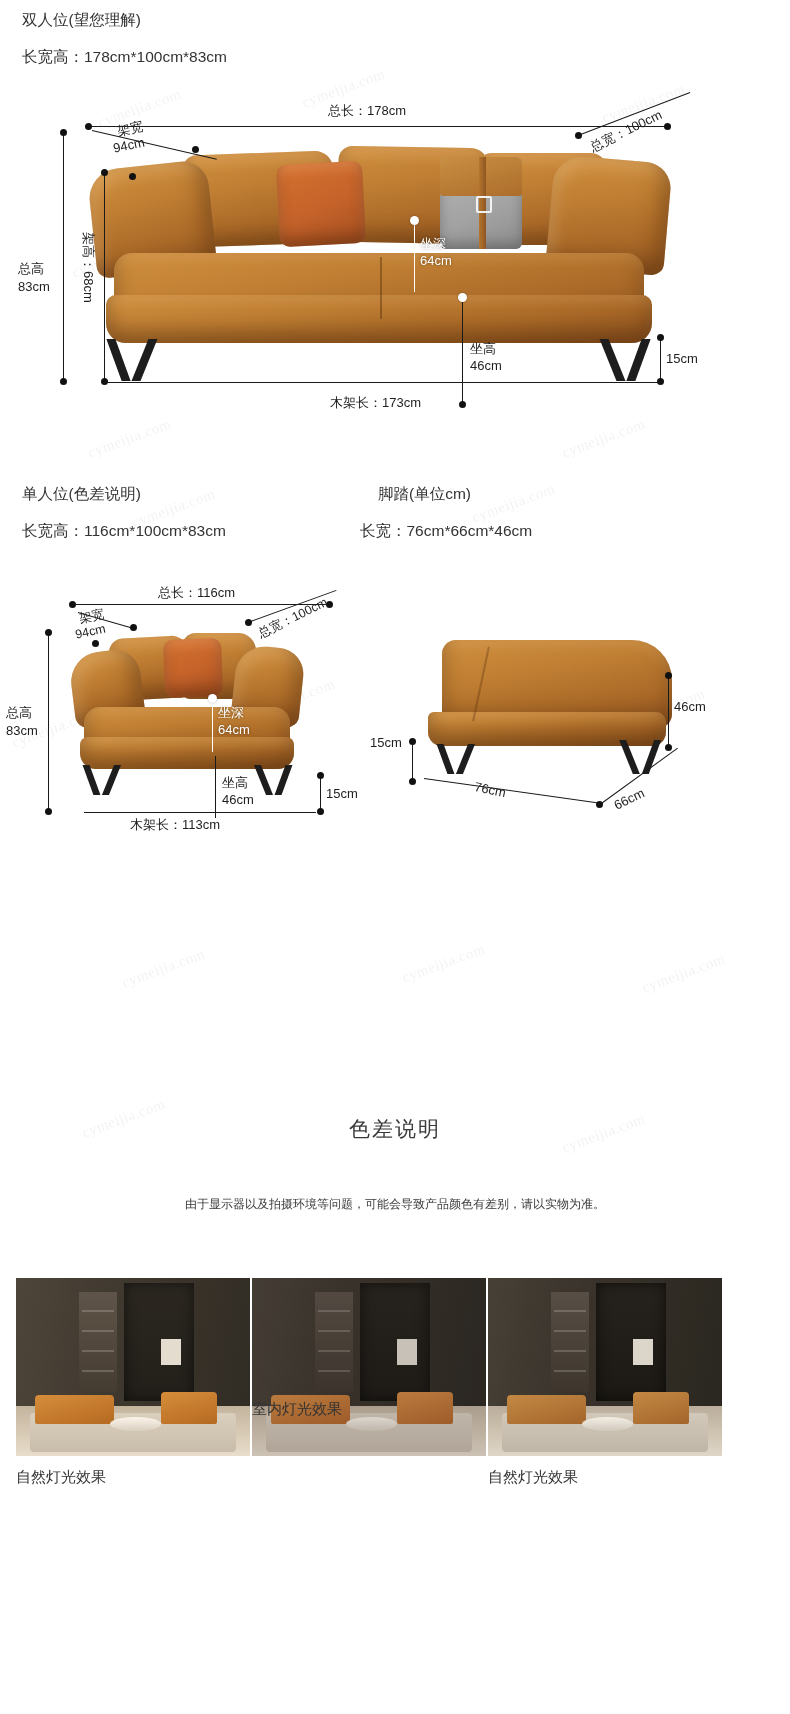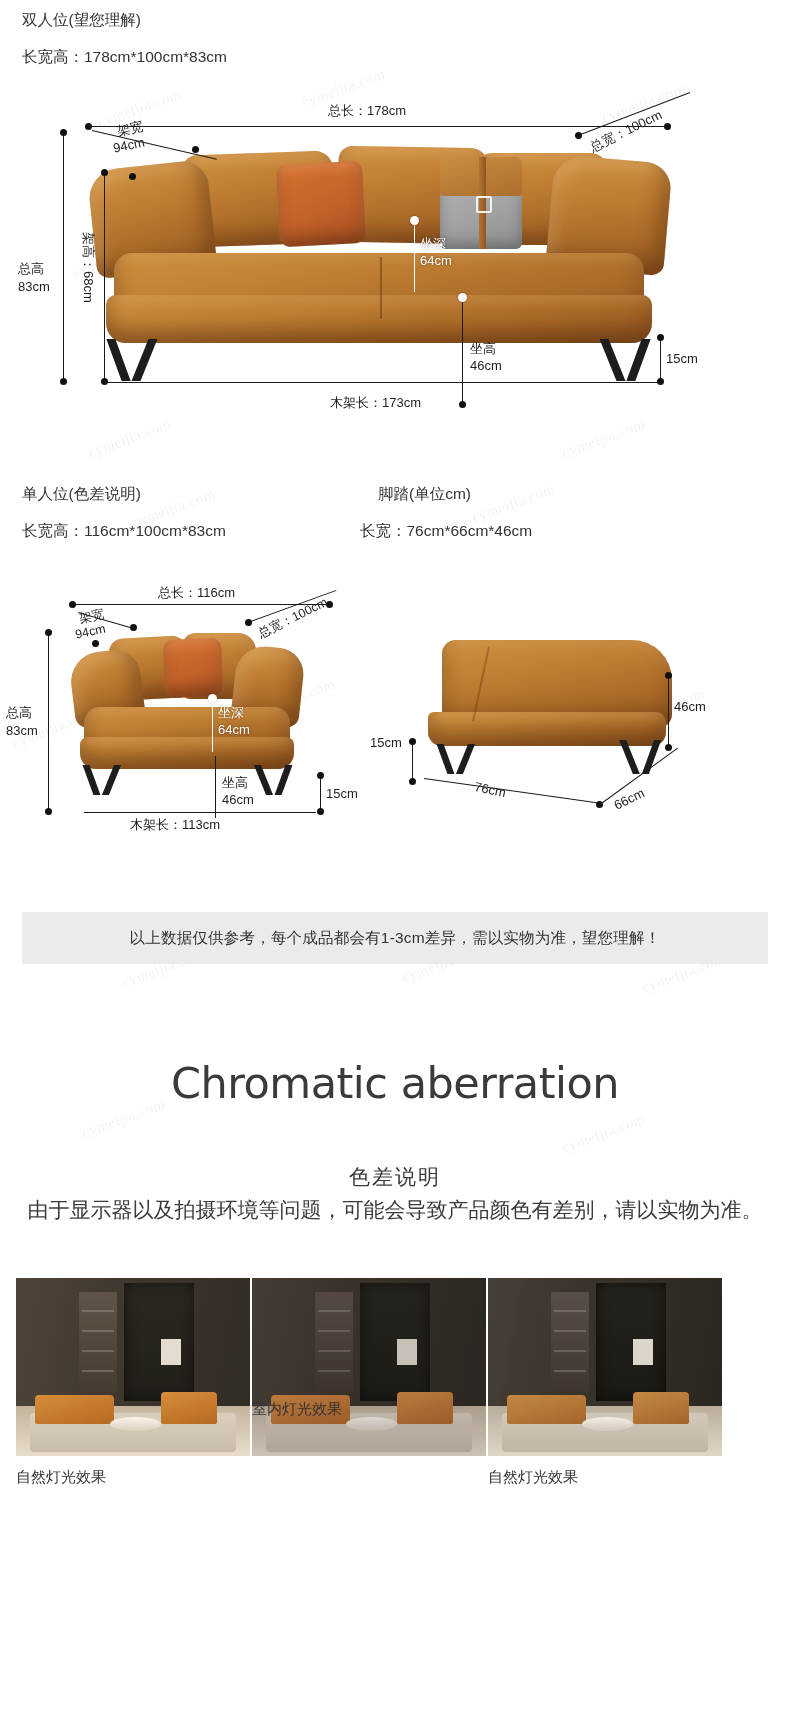--- a/index.html
+++ b/index.html
@@ -95,25 +95,25 @@
   }
 
   
   .chrom-en {
     position: absolute; width: 100%; text-align: center;
     font-size: 43px; color: #3a3a3a; letter-spacing: -0.5px;
     font-family: "DejaVu Sans", sans-serif; font-weight: 400;
   }
   .chrom-cn {
     position: absolute; width: 100%; text-align: center;
-    font-size: 21px; color: #3a3a3a; letter-spacing: 2px; margin-top: 48px;
+    font-size: 21px; color: #3a3a3a; letter-spacing: 2px;
   }
   .chrom-desc {
     position: absolute; width: 100%; text-align: center;
-    font-size: 21px; color: #3a3a3a;
+    font-size: 12px; color: #3a3a3a;
   }
 
   
   .photo { position: absolute; overflow: hidden; }
   .photo .wall-dark {
     position: absolute; left:0; top:0; right:0; height: 72%;
     background: linear-gradient(100deg,#4a4238 0%, #3b352c 45%, #2e2a23 100%);
   }
   .photo .wall-panel {
     position: absolute; left: 46%; top: 3%; width: 30%; height: 66%;
@@ -333,25 +333,21 @@
   <div class="dot" style="left:409px; top:778px;"></div>
   <div class="dim-lbl" style="left:370px; top:736px;">15cm</div>
 
   <div class="dim-line dim-h" style="left:424px; top:778px; width:180px; transform:rotate(8deg); transform-origin:left center;"></div>
   <div class="dim-lbl rotpos" style="left:476px; top:780px;">76cm</div>
 
   <div class="dim-line dim-h" style="left:600px; top:804px; width:96px; transform:rotate(-36deg); transform-origin:left center;"></div>
   <div class="dot" style="left:596px; top:801px;"></div>
   <div class="dim-lbl rotslant-n" style="left:612px; top:800px;">66cm</div>
 
-  <div class="notice" style="left:22px; top:912px; width:746px; height:52px;">
-    <span>以上数据仅供参考，每个成品都会有1-3cm差异，需以实物为准，望您理解！</span>
-  </div>
-
-  <div class="chrom-en" style="top:1058px;">Chromatic aberration</div>
+
   <div class="chrom-cn" style="top:1115px;">色差说明</div>
   <div class="chrom-desc" style="top:1196px;">由于显示器以及拍摄环境等问题，可能会导致产品颜色有差别，请以实物为准。</div>
 
   <div class="photo warm" style="left:16px; top:1278px; width:234px; height:178px;">
     <div class="wall-dark"></div>
       <div class="wall-panel"></div>
     <div class="shelf">
         <i style="top:18%"></i>
         <i style="top:38%"></i>
         <i style="top:58%"></i>

